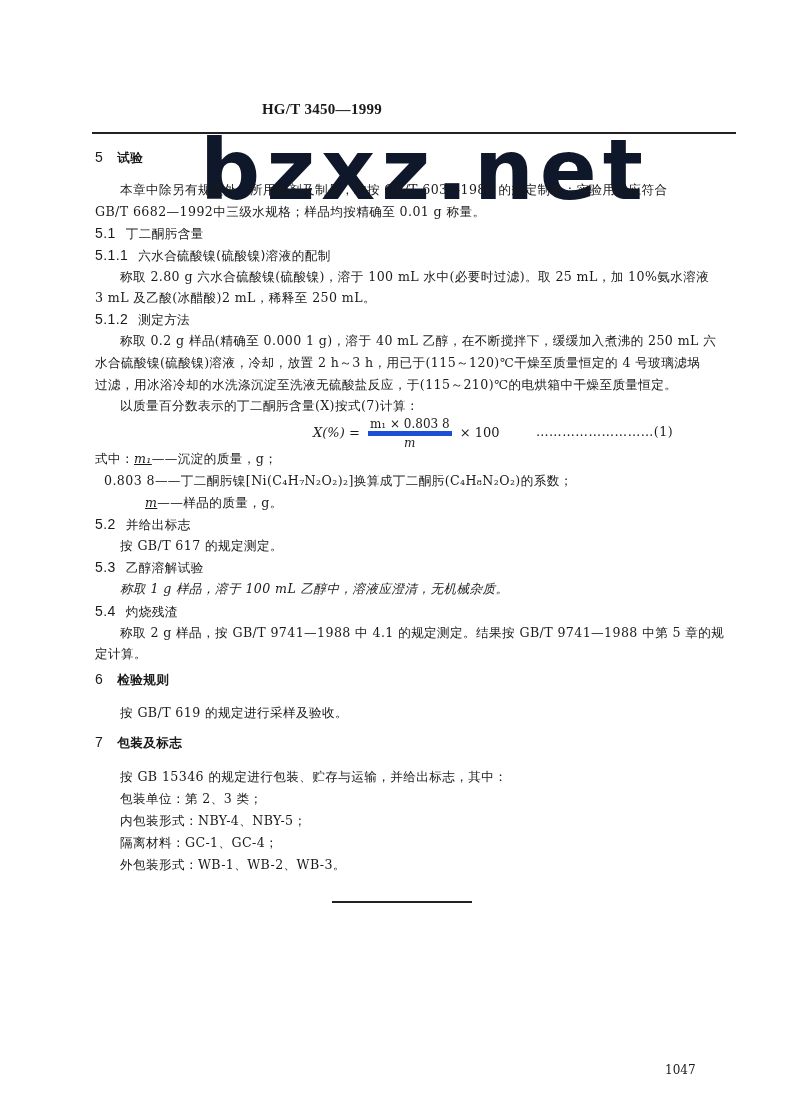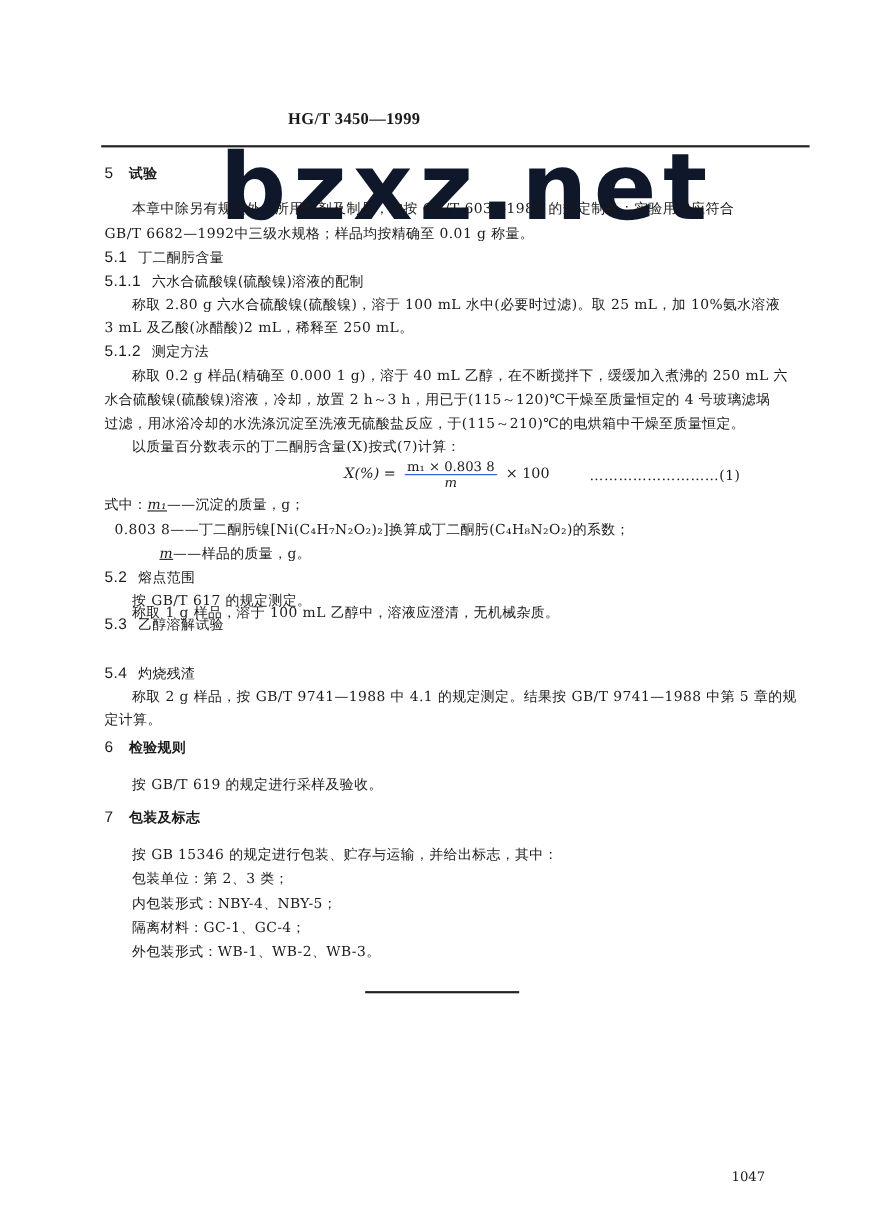--- a/index.html
+++ b/index.html
@@ -12,21 +12,21 @@
   .watermark { position: absolute; top: 128px; left: 200px; font-family: "DejaVu Sans", sans-serif;
                font-weight: bold; font-size: 84px; color: #0f172a; letter-spacing: 6px; line-height: 1; z-index: 0; }
   .content { position: absolute; left: 0; top: 0; width: 800px; z-index: 1; }
   .line { position: absolute; font-size: 12.6px; white-space: nowrap; line-height: 18px; letter-spacing: 0.4px; }
   .h1 { font-family: "DejaVu Sans", sans-serif; font-weight: bold; font-size: 12.6px; }
   .h1 .n { font-weight: normal; font-family: "Liberation Sans", sans-serif; font-size: 14px; margin-right: 14px; }
   .h2 .n { font-family: "Liberation Sans", sans-serif; font-size: 14px; margin-right: 10px; }
   .h2 { font-family: "DejaVu Sans", sans-serif; font-size: 12.6px; }
   .formula { position: absolute; top: 417px; left: 313px; font-size: 13px; white-space: nowrap; }
   .frac { display: inline-block; vertical-align: middle; text-align: center; margin: 0 4px; }
-  .frac .top { display: block; border-bottom: 1px solid #1d4ed8; padding: 0 2px; font-size: 12px; }
+  .frac .top { display: block; border-bottom: 5px solid #1d4ed8; padding: 0 2px; font-size: 12px; }
   .frac .bot { display: block; font-size: 12px; font-style: italic; }
   .eqnum { position: absolute; top: 424px; left: 536px; font-size: 12.6px; white-space: nowrap; letter-spacing: 0.5px; }
   .end-rule { position: absolute; top: 901px; left: 332px; width: 140px; border-top: 2px solid #222; }
   .page-num { position: absolute; top: 1063px; left: 665px; font-size: 12px; }
   i { font-style: italic; text-decoration: underline; }
 </style>
 </head>
 <body>
 
 <div class="page">
@@ -73,28 +73,28 @@
       <span>式中：</span><i>m₁</i><span>——沉淀的质量，g；</span>
     </div>
     <div class="line" style="top:472px;left:104px;">
       <span>0.803 8</span><span>——丁二酮肟镍[Ni(C₄H₇N₂O₂)₂]换算成丁二酮肟(C₄H₈N₂O₂)的系数；</span>
     </div>
     <div class="line" style="top:494px;left:145px;">
       <i>m</i><span>——样品的质量，g。</span>
     </div>
 
     <div class="line h2" style="top:515px;left:95px;">
-      <span class="n">5.2</span><span>熔点范围</span>
+      <span class="n">5.2</span><span>并给出标志</span>
     </div>
     <div class="line" style="top:537px;left:120px;">按 GB/T 617 的规定测定。</div>
 
     <div class="line h2" style="top:558px;left:95px;">
       <span class="n">5.3</span><span>乙醇溶解试验</span>
     </div>
-    <div class="line" style="top:548px;left:120px;">称取 1 g 样品，溶于 100 mL 乙醇中，溶液应澄清，无机械杂质。</div>
+    <div class="line" style="top:580px;left:120px;font-style:italic;">称取 1 g 样品，溶于 100 mL 乙醇中，溶液应澄清，无机械杂质。</div>
 
     <div class="line h2" style="top:602px;left:95px;">
       <span class="n">5.4</span><span>灼烧残渣</span>
     </div>
     <div class="line" style="top:624px;left:120px;">称取 2 g 样品，按 GB/T 9741—1988 中 4.1 的规定测定。结果按 GB/T 9741—1988 中第 5 章的规</div>
     <div class="line" style="top:645px;left:95px;">定计算。</div>
 
     <div class="line h1" style="top:670px;left:95px;">
       <span class="n">6</span><span>检验规则</span>
     </div>

